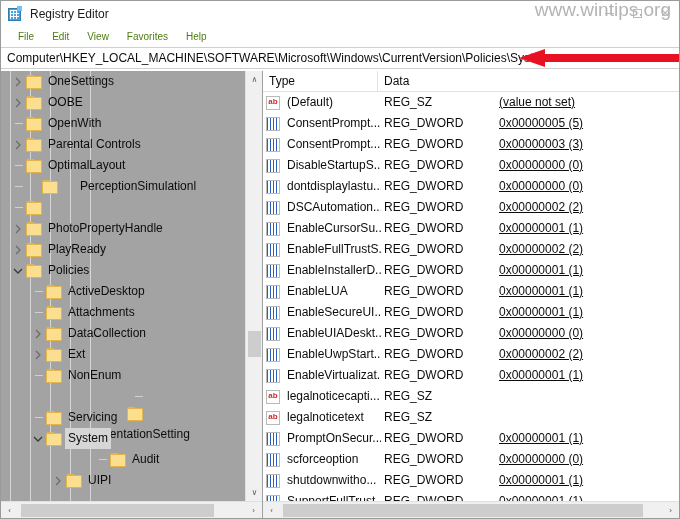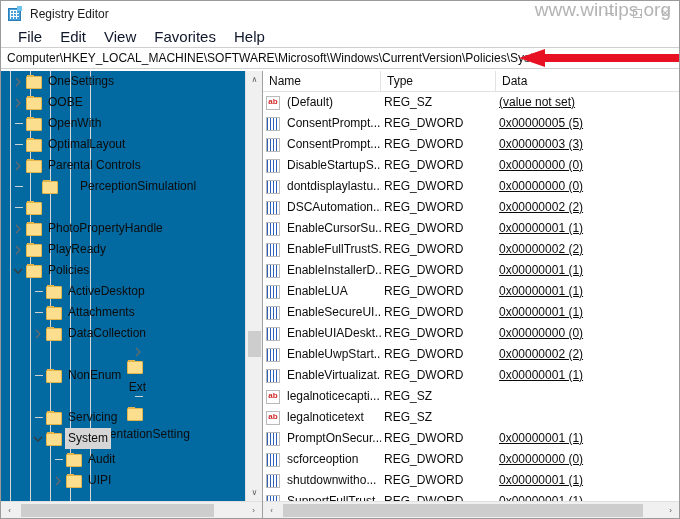--- a/index.html
+++ b/index.html
@@ -103,22 +103,22 @@
   
   .menubar {
     height: 21px;
     background: #ffffff;
     display: flex;
     align-items: center;
     padding-left: 8px;
     box-sizing: border-box;
   }
   .menu-item {
-    font-size: 15px;
-    color: #0f172a;
+    font-size: 10px;
+    color: #4d7c0f;
     padding: 0 9px;
     line-height: 21px;
     white-space: nowrap;
   }
 
   
   .addressbar {
     position: relative;
     height: 22px;
     border-top: 1px solid #cfcfcf;
@@ -152,21 +152,21 @@
     left: 0;
     top: 70px;
     right: 0;
     bottom: 0;
     display: flex;
   }
   .pane-tree {
     position: relative;
     width: 262px;
     flex: 0 0 262px;
-    background: #0369a1;
+    background: #a3a3a3;
     box-sizing: border-box;
     border-right: 1px solid #a0a0a0;
     overflow: hidden;
   }
   .pane-list {
     position: relative;
     flex: 1 1 auto;
     background: #ffffff;
     box-sizing: border-box;
     overflow: hidden;
@@ -489,42 +489,42 @@
                 </svg>
               </div>
               <div class="folder">
                 <div class="tab"></div>
                 <div class="body"></div>
               </div>
               <div class="tree-label">OpenWith</div>
             </div>
             <div class="tree-row" style="padding-left: 9px;">
               <div class="expander">
-                <svg width="12" height="21" viewBox="0 0 12 21">
-                  <line x1="3" y1="10.5" x2="11" y2="10.5" stroke="#d0d0d0" stroke-width="1"></line>
-                </svg>
-              </div>
-              <div class="folder">
-                <div class="tab"></div>
-                <div class="body"></div>
-              </div>
-              <div class="tree-label">OptimalLayout</div>
-            </div>
-            <div class="tree-row" style="padding-left: 9px;">
-              <div class="expander">
                 <svg width="8" height="10" viewBox="0 0 8 10">
                   <polyline points="2,1 6,5 2,9" fill="none" stroke="#6a6a6a" stroke-width="1.2"></polyline>
                 </svg>
               </div>
               <div class="folder">
                 <div class="tab"></div>
                 <div class="body"></div>
               </div>
               <div class="tree-label">Parental Controls</div>
             </div>
+            <div class="tree-row" style="padding-left: 9px;">
+              <div class="expander">
+                <svg width="12" height="21" viewBox="0 0 12 21">
+                  <line x1="3" y1="10.5" x2="11" y2="10.5" stroke="#d0d0d0" stroke-width="1"></line>
+                </svg>
+              </div>
+              <div class="folder">
+                <div class="tab"></div>
+                <div class="body"></div>
+              </div>
+              <div class="tree-label">OptimalLayout</div>
+            </div>
             <div class="tree-row" style="padding-left: 9px; gap: 16px;">
               <div class="expander">
                 <svg width="12" height="21" viewBox="0 0 12 21">
                   <line x1="3" y1="10.5" x2="11" y2="10.5" stroke="#d0d0d0" stroke-width="1"></line>
                 </svg>
               </div>
               <div class="folder">
                 <div class="tab"></div>
                 <div class="body"></div>
               </div>
@@ -606,21 +606,21 @@
                 <svg width="8" height="10" viewBox="0 0 8 10">
                   <polyline points="2,1 6,5 2,9" fill="none" stroke="#6a6a6a" stroke-width="1.2"></polyline>
                 </svg>
               </div>
               <div class="folder">
                 <div class="tab"></div>
                 <div class="body"></div>
               </div>
               <div class="tree-label">DataCollection</div>
             </div>
-            <div class="tree-row" style="padding-left: 29px; flex-direction: column;">
+            <div class="tree-row" style="padding-left: 29px;">
               <div class="expander">
                 <svg width="8" height="10" viewBox="0 0 8 10">
                   <polyline points="2,1 6,5 2,9" fill="none" stroke="#6a6a6a" stroke-width="1.2"></polyline>
                 </svg>
               </div>
               <div class="folder">
                 <div class="tab"></div>
                 <div class="body"></div>
               </div>
               <div class="tree-label">Ext</div>
@@ -666,21 +666,21 @@
                 <svg width="10" height="8" viewBox="0 0 10 8">
                   <polyline points="1,2 5,6 9,2" fill="none" stroke="#3a3a3a" stroke-width="1.3"></polyline>
                 </svg>
               </div>
               <div class="folder">
                 <div class="tab"></div>
                 <div class="body"></div>
               </div>
               <div class="tree-label">System</div>
             </div>
-            <div class="tree-row" style="padding-left: 49px;">
+            <div class="tree-row" style="padding-left: 49px; margin-left: 44px;">
               <div class="expander">
                 <svg width="12" height="21" viewBox="0 0 12 21">
                   <line x1="3" y1="10.5" x2="11" y2="10.5" stroke="#d0d0d0" stroke-width="1"></line>
                 </svg>
               </div>
               <div class="folder">
                 <div class="tab"></div>
                 <div class="body"></div>
               </div>
               <div class="tree-label">Audit</div>
@@ -706,21 +706,20 @@
       </div>
       <div class="hscroll">
         <div class="arrow-l">‹</div>
         <div class="thumb" style="left:20px;right:48px"></div>
         <div class="arrow-r">›</div>
       </div>
     </div>
 
     <div class="pane-list">
       <div class="list-header">
-        <div class="col-head col-name">Name</div>
         <div class="col-head col-type">Type</div>
         <div class="col-head col-data">Data</div>
       </div>
       <div class="list-body">
         <div id="list-rows">
             <div class="list-row">
               <div class="cell cell-name">
                 <div class="vicon sz"></div>
                 <span class="nm">(Default)</span>
               </div>

